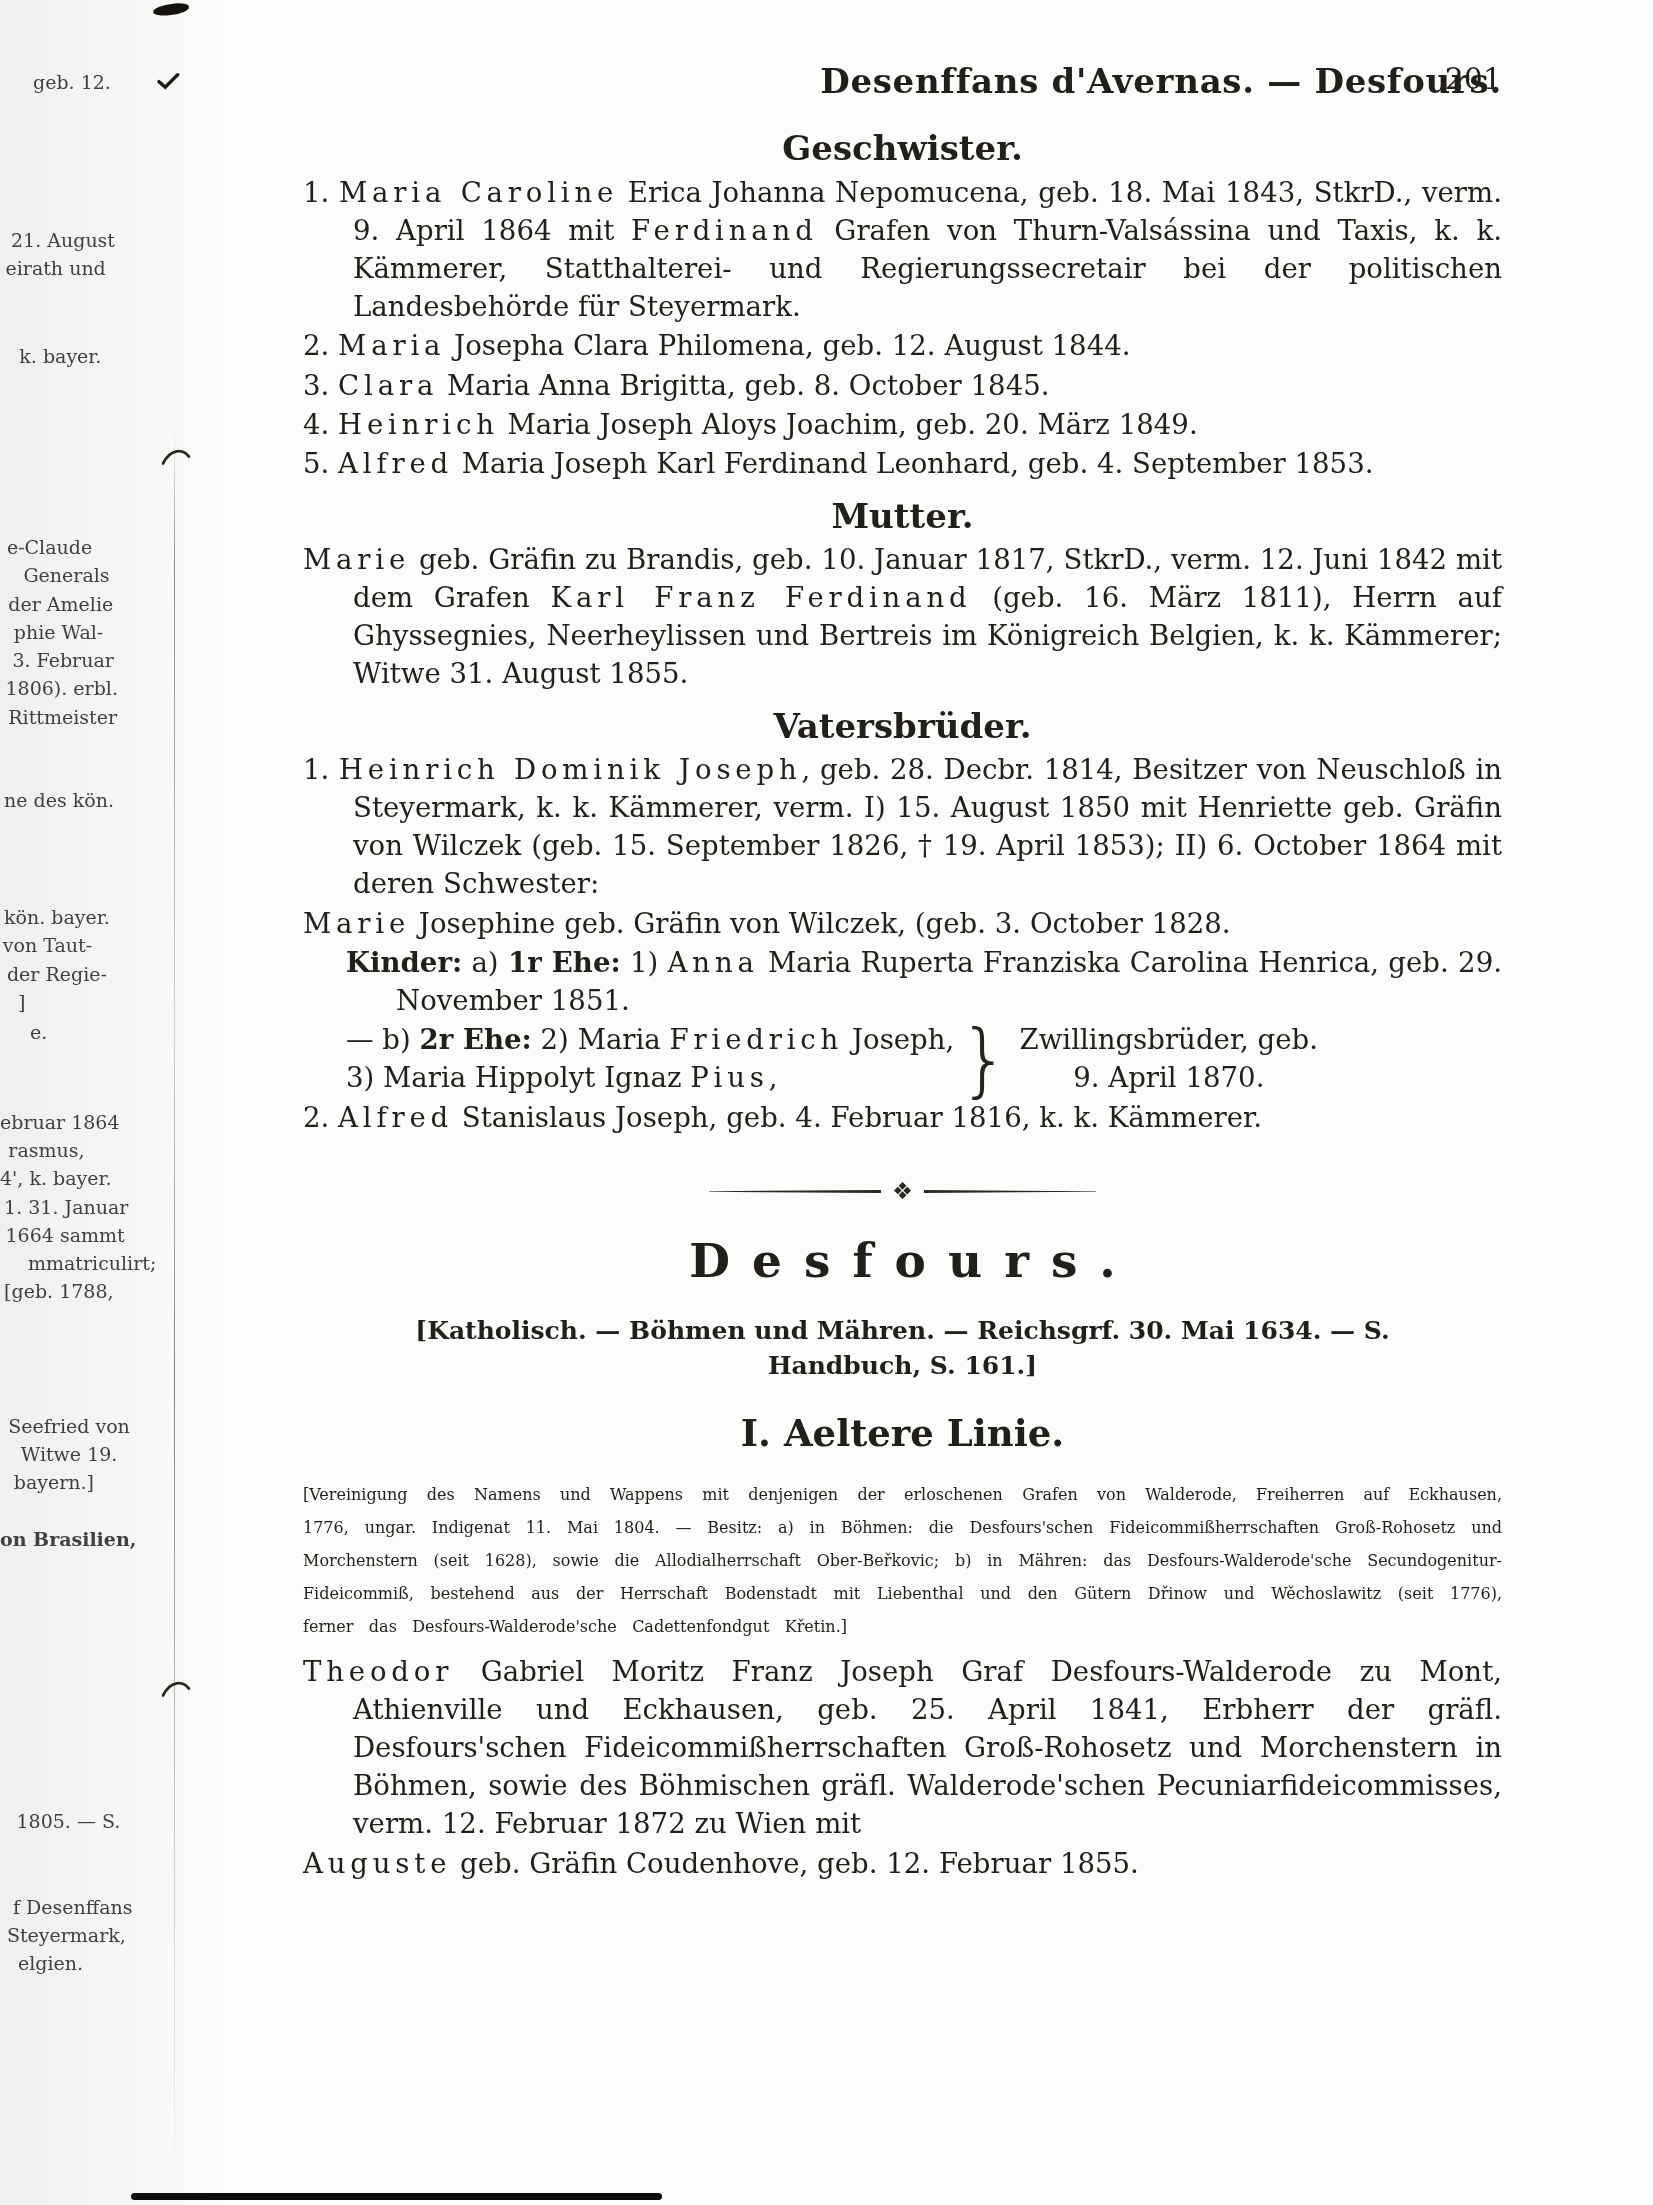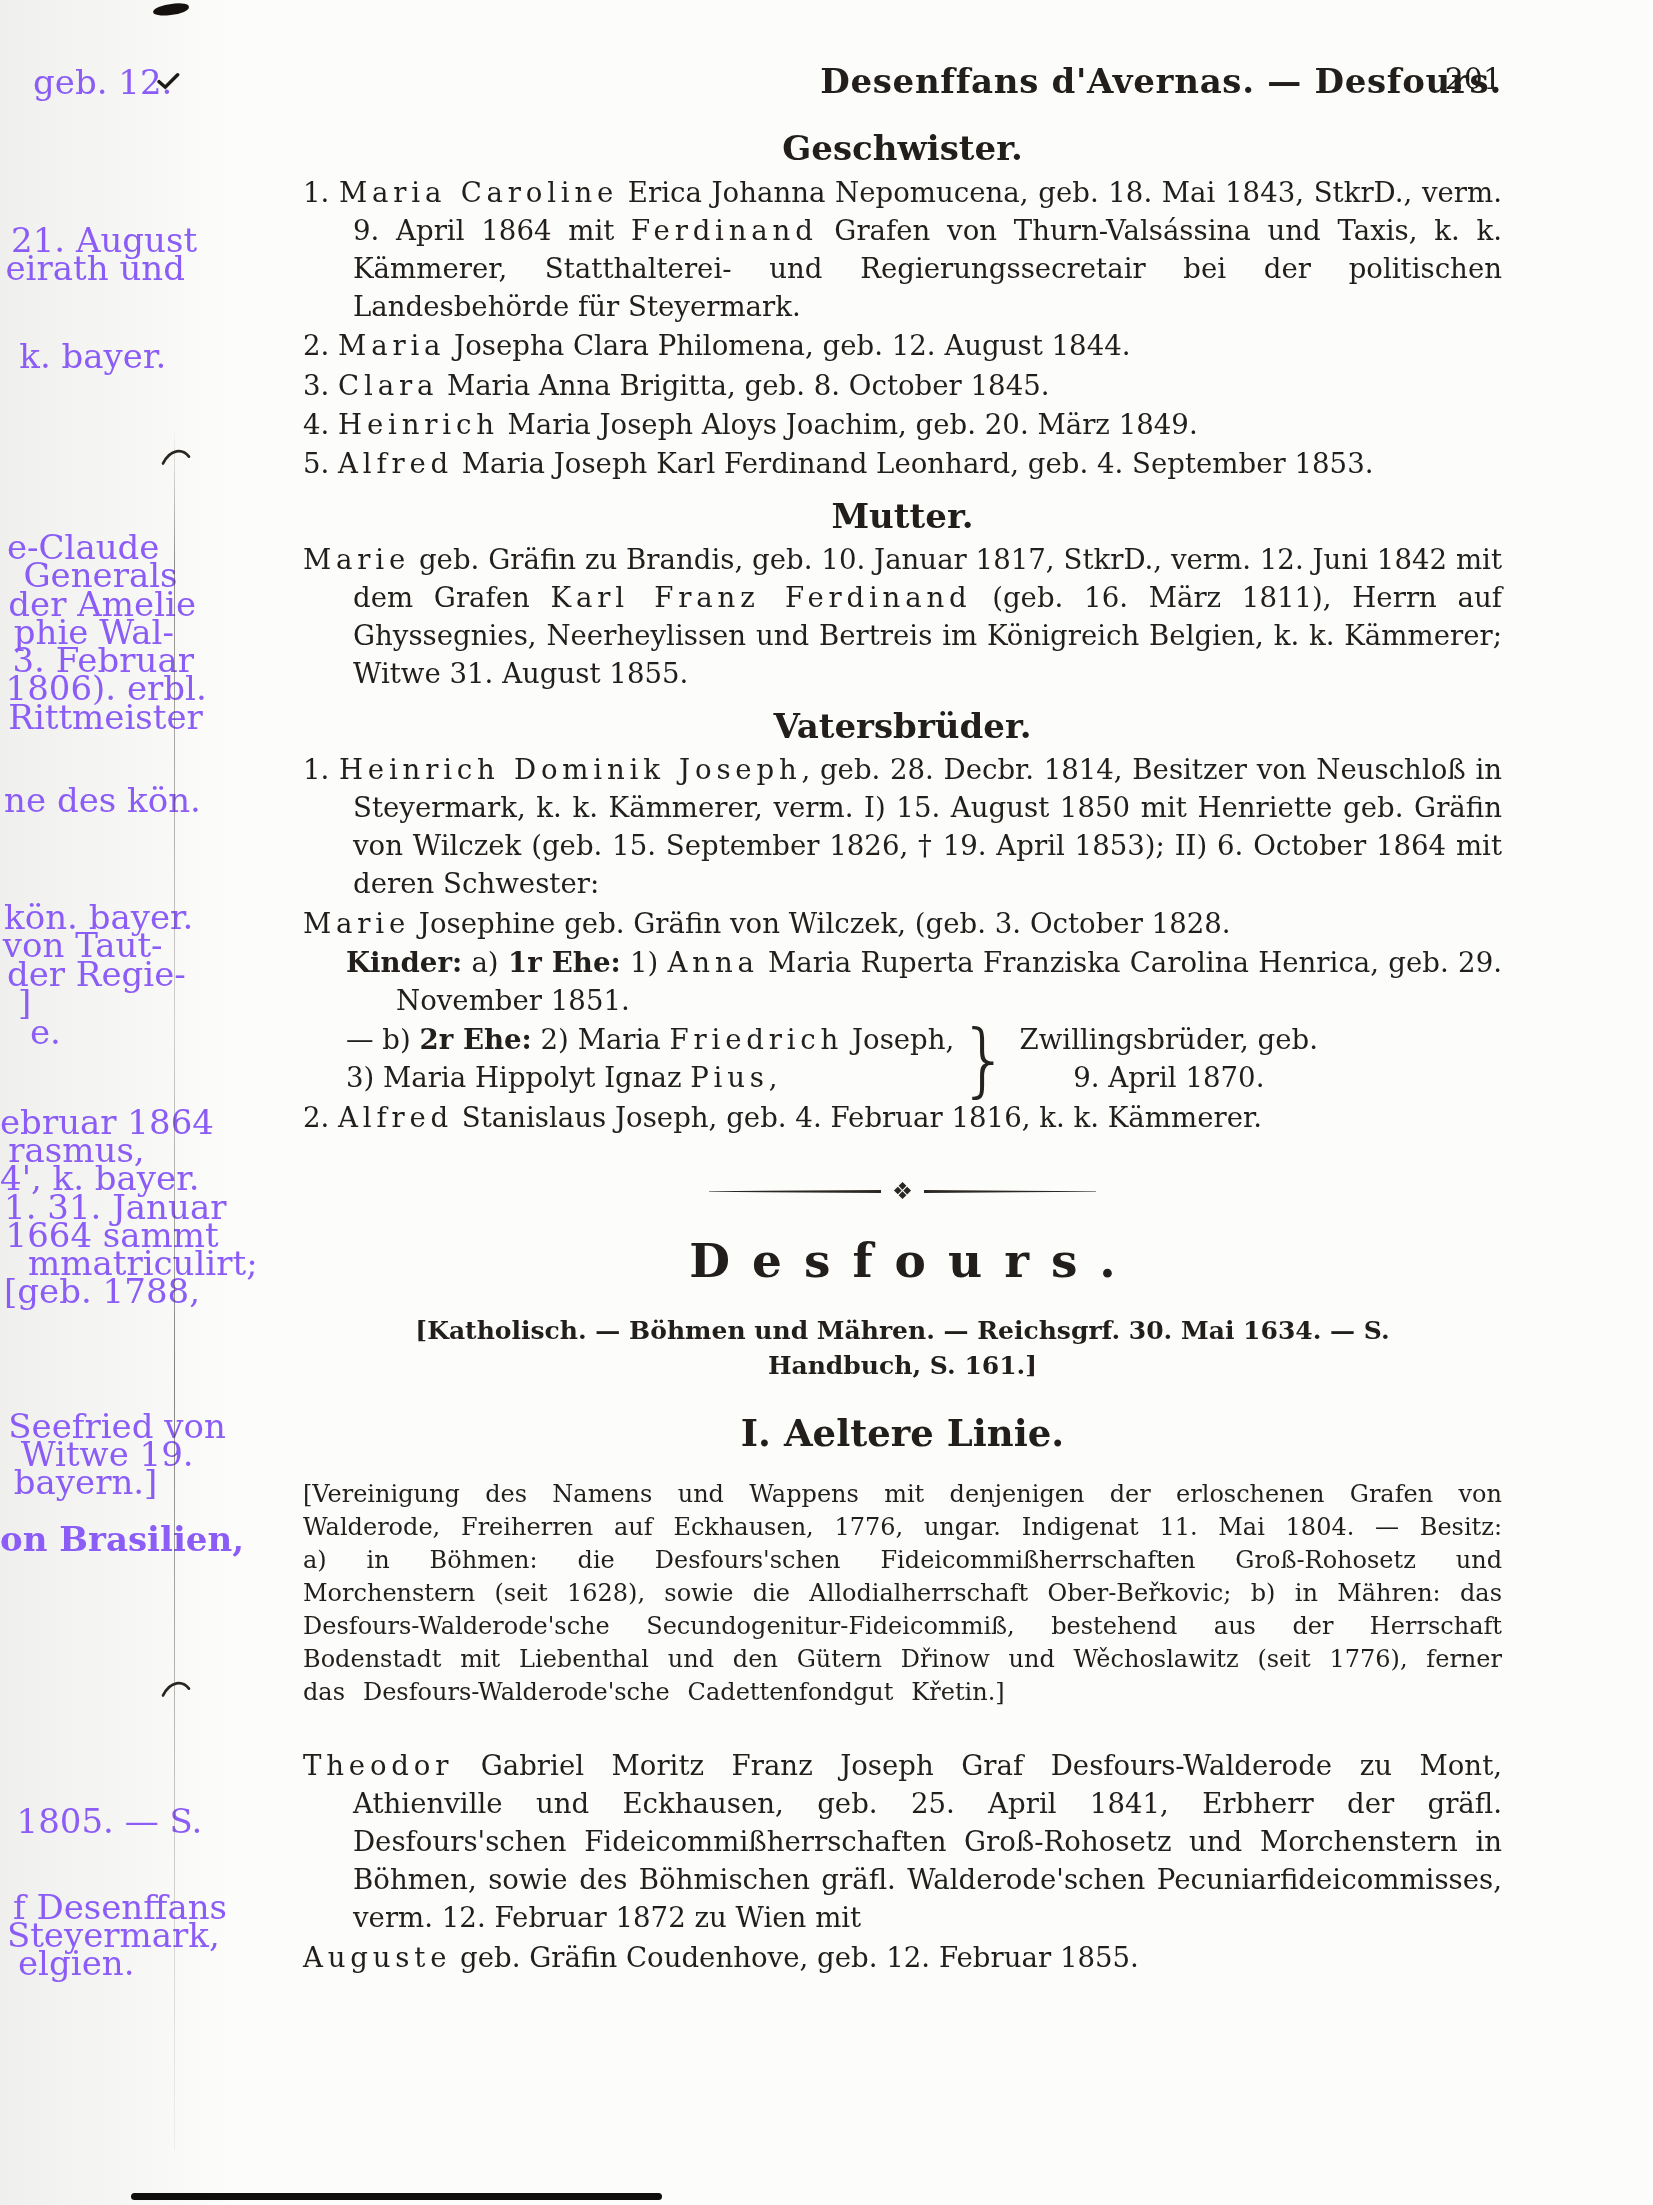--- a/index.html
+++ b/index.html
@@ -39,24 +39,24 @@
 
   .divider { display:flex; align-items:center; justify-content:center; margin:43px 0 30px; }
   .dline { width:172px; height:2.8px; background:#2b2723; }
   .dline.left  { clip-path:polygon(0 38%, 100% 0, 100% 100%, 0 62%); }
   .dline.right { clip-path:polygon(0 0, 100% 38%, 100% 62%, 0 100%); }
   .dorn { font-family:"DejaVu Sans", sans-serif; font-size:23.4px; margin:0 11px; line-height:23.4px; color:#2b2723; }
 
   .heading-large { text-align:center; font-size:47px; font-weight:bold; letter-spacing:22px; margin:18px 0 25px; text-indent:22px; }
   .note { text-align:center; font-size:25px; line-height:35px; width:1020px; margin:0 auto 20.7px; font-weight:bold; }
   .heading-linie { text-align:center; font-size:37px; font-weight:bold; margin:27.6px 0 23.4px; }
-  .smallpara { font-size:24px; line-height:33px; text-align:justify; word-spacing:10.3px; margin:0 0 38px; }
+  .smallpara { font-size:16px; line-height:33px; text-align:justify; word-spacing:10.3px; margin:0 0 10px; }
 
   .margin-area { position:absolute; left:0; top:0; width:207px; height:2205px; }
-  .fragment { position:absolute; font-size:34px; line-height:27.6px; white-space:nowrap; color:#8b5cf6; }
+  .fragment { position:absolute; font-size:19px; line-height:27.6px; white-space:nowrap; color:#404040; }
 
   .crease {
     position:absolute; left:174px; top:427px; width:1.4px; height:1723px;
     background:linear-gradient(to bottom,
       rgba(55,50,44,0.0), rgba(55,50,44,0.55) 8%, rgba(55,50,44,0.2) 35%,
       rgba(55,50,44,0.6) 55%, rgba(55,50,44,0.25) 80%, rgba(55,50,44,0.05));
   }
 
   .ink-blob-top { position:absolute; left:153px; top:4.1px; width:36px; height:11px; background:#14110e; border-radius:60% 40% 55% 45%; transform:rotate(-6deg); }
   .edge-bottom { position:absolute; left:131px; top:2193px; width:531px; height:6.9px; background:#100e0c; border-radius:4.1px; }

